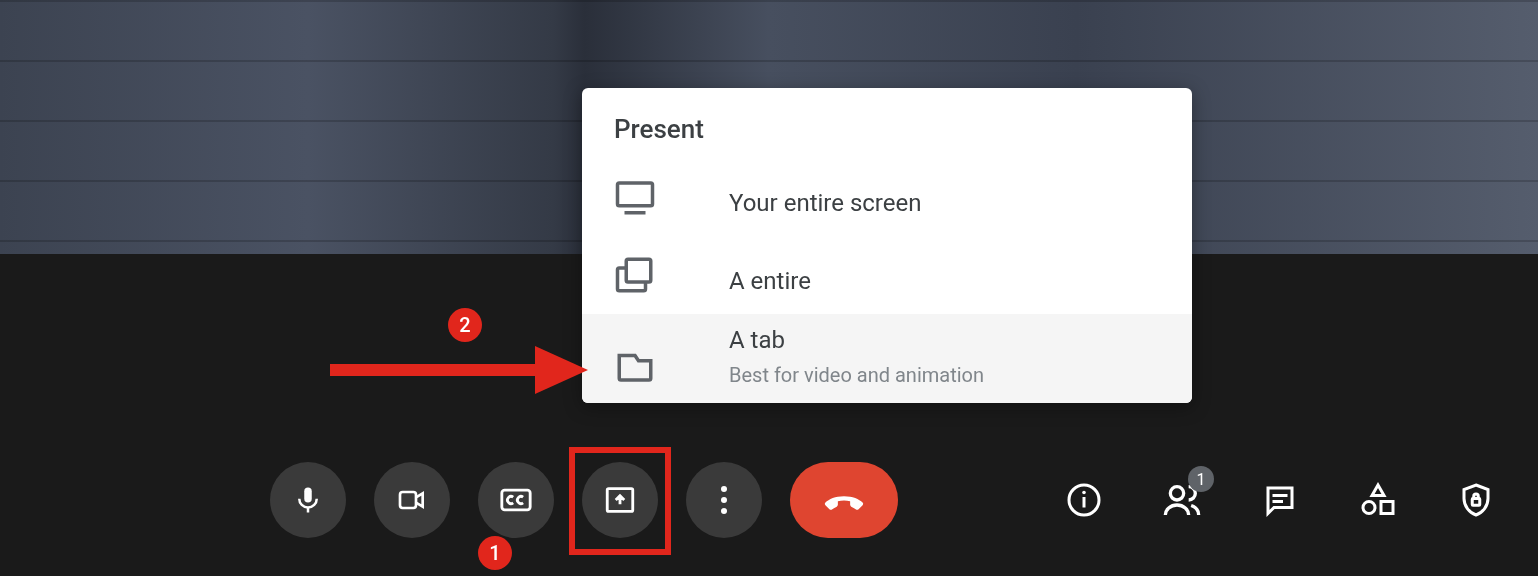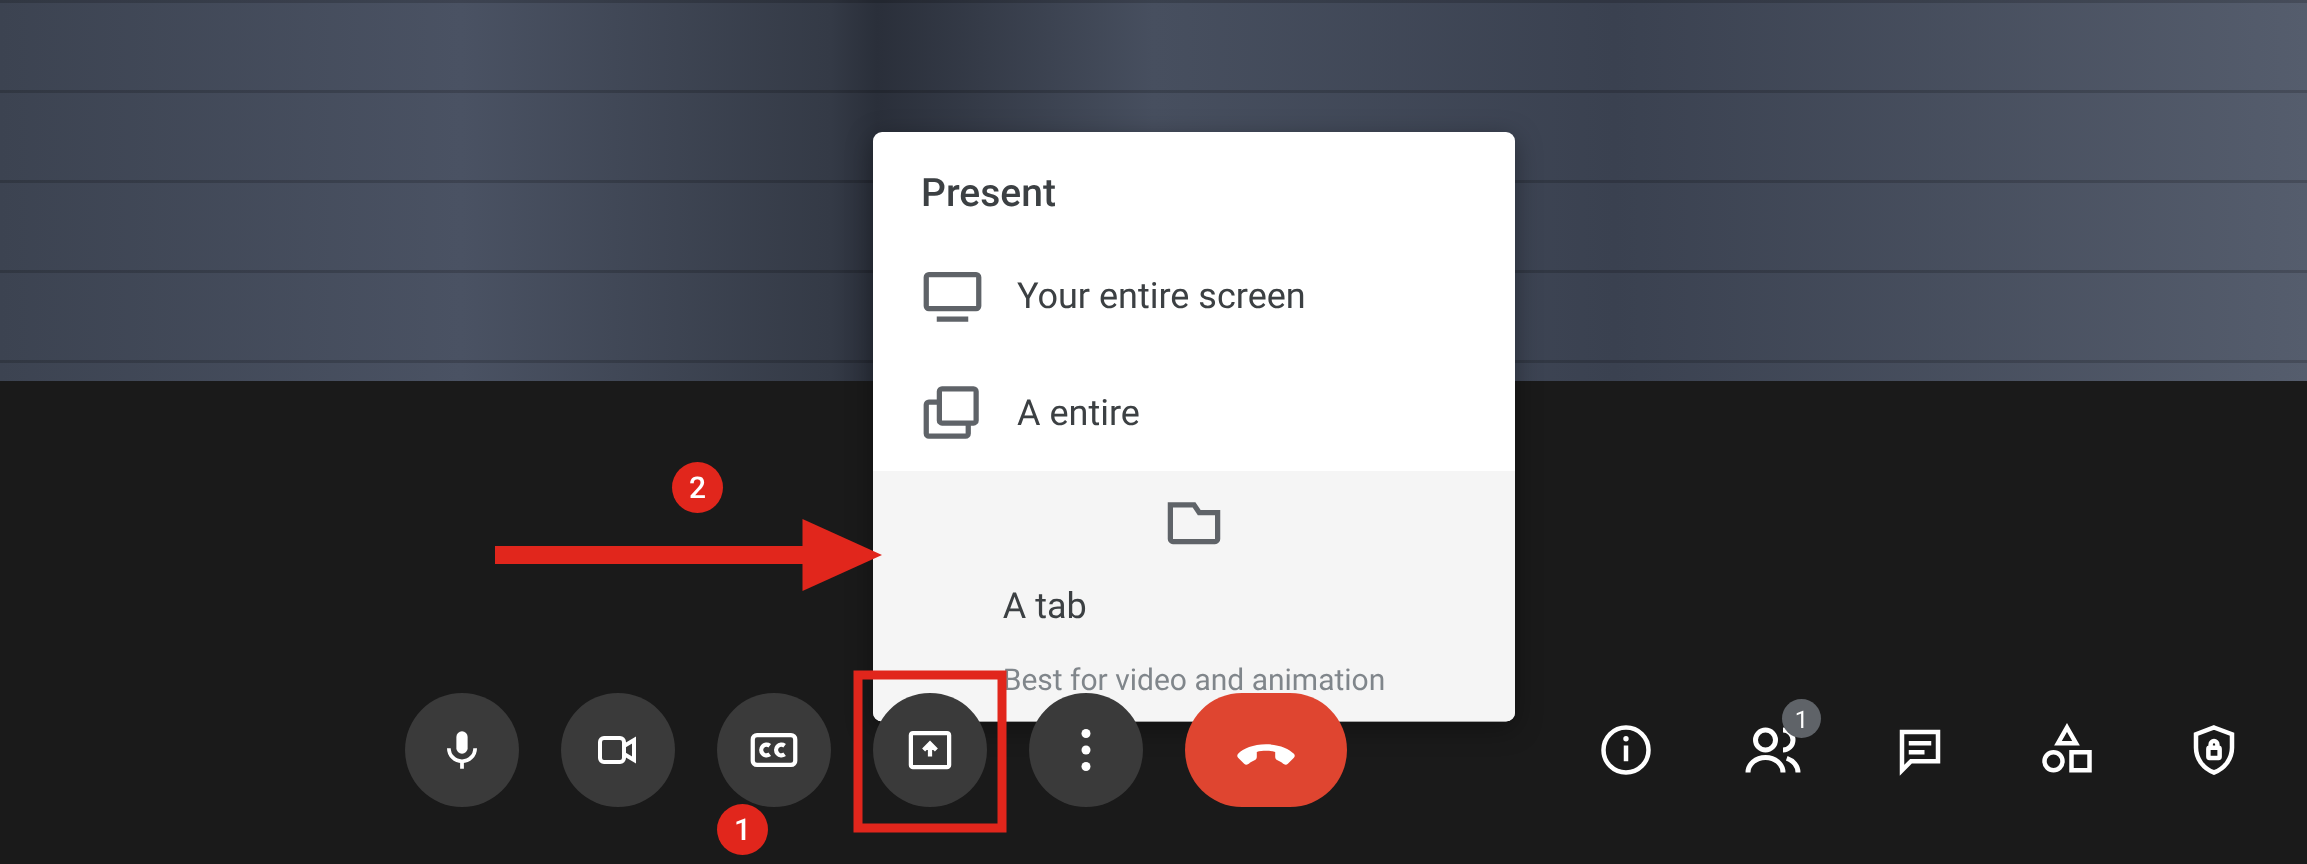--- a/index.html
+++ b/index.html
@@ -24,47 +24,47 @@
     position: absolute;
     top: 254px; left: 0; right: 0; bottom: 0;
     background: #1a1a1a;
   }
 
   
   .present-menu {
     position: absolute;
     left: 582px;
     top: 88px;
-    width: 428px;
+    width: 610px;
     background: #fff;
     border-radius: 6px;
     box-shadow: 0 4px 18px rgba(0,0,0,0.35);
     color: #202124;
     overflow: hidden;
   }
   .present-title {
     padding: 26px 32px 14px 32px;
     font-size: 26px;
     font-weight: 500;
     color: #3c4043;
   }
   .present-item {
     display: flex;
-    align-items: center;
+    align-items: flex-end;
     padding: 18px 32px;
-    gap: 22px;
+    gap: 73px;
     cursor: pointer;
   }
-  .present-item.has-sub { padding: 12px 32px 16px 32px; flex-direction: column; }
+  .present-item.has-sub { padding: 12px 32px 16px 32px; }
   .present-item:hover, .present-item.hovered { background: #f5f5f5; }
   .present-item .icon-slot { width: 42px; display:flex; justify-content:center; }
   .present-item svg { display:block; }
   .present-item .labels { flex: 1; }
   .present-item .main-label { font-size: 24px; color: #3c4043; line-height: 1.2; }
-  .present-item .sub-label { font-size: 20px; color: #80868b; margin-top: 22px; }
+  .present-item .sub-label { font-size: 20px; color: #80868b; margin-top: 8px; }
 
   
   .toolbar {
     position: absolute;
     left: 0; right: 0;
     top: 460px;
     height: 80px;
     display: flex;
     align-items: center;
   }

